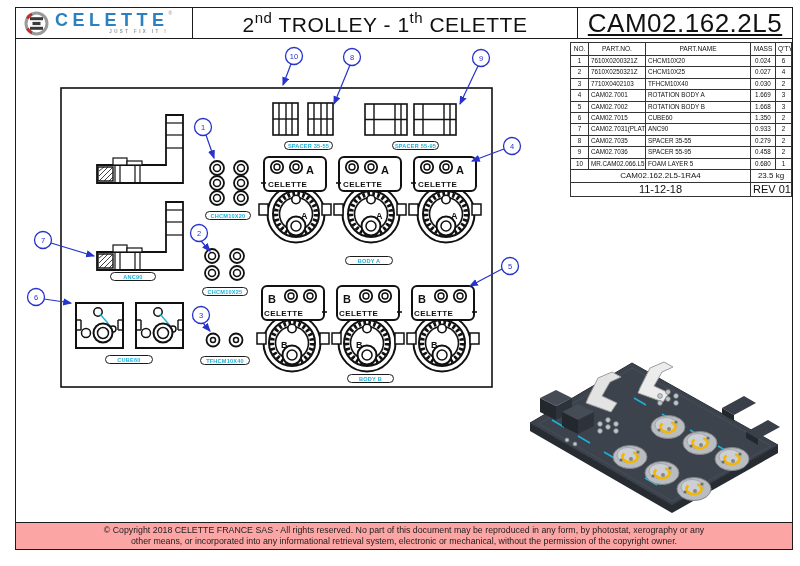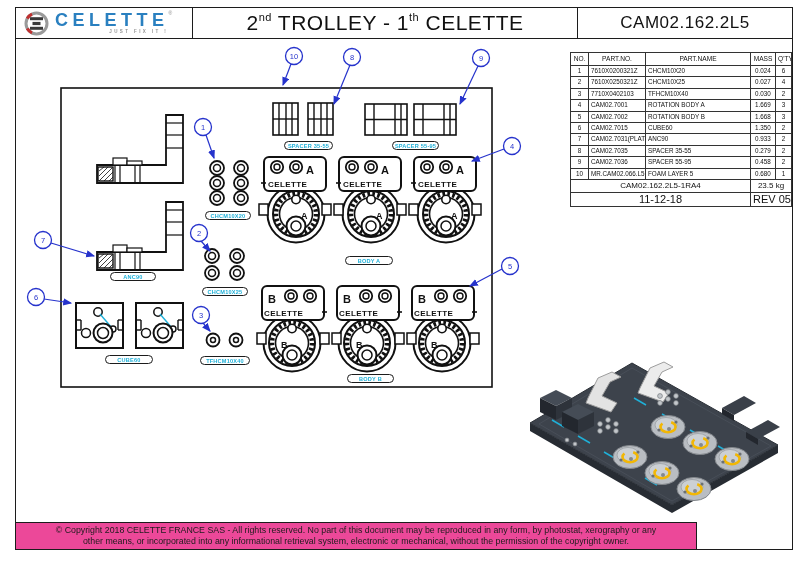--- a/index.html
+++ b/index.html
@@ -9,30 +9,30 @@
 
   
   .page-frame{left:15px;top:7px;width:778px;height:543px;border:1.5px solid #1c1c1c;}
 
   
   .header-band{left:15px;top:7px;width:778px;height:32px;border:1.5px solid #1c1c1c;display:flex;background:#fff;}
   .cell-logo{width:169px;border-right:1.5px solid #1c1c1c;display:flex;align-items:center;padding-left:7px;}
   .cell-title{width:384px;border-right:1.5px solid #1c1c1c;display:flex;align-items:center;justify-content:center;}
   .cell-pn{flex:1;display:flex;align-items:center;justify-content:center;}
   .title-text{font-size:21px;letter-spacing:.5px;white-space:pre;}
-  .title-text sup{font-size:11px;position:relative;top:-1px;text-align:right;}
-  .pn-text{font-size:17px;letter-spacing:.5px;}
+  .title-text sup{font-size:15px;position:relative;top:-1px;text-align:right;}
+  .pn-text{font-size:26px;letter-spacing:.5px;text-decoration:underline;}
   .logo-wrap{display:flex;align-items:center;gap:5px;}
   .brand-col{position:relative;line-height:1;}
   .brand-name{font-weight:bold;font-size:18px;letter-spacing:4.5px;color:#2a80c0;}
   .brand-reg{font-size:5px;color:#8a8a8a;vertical-align:top;}
   .brand-tagline{font-size:4.5px;letter-spacing:2.4px;color:#949494;text-align:right;font-weight:bold;margin-top:1px;margin-right:4px;}
 
   
-  .bom-wrap{left:570px;top:52px;width:221px;}
+  .bom-wrap{left:570px;top:42px;width:221px;}
   table.bom{border-collapse:collapse;table-layout:fixed;width:221px;}
   table.bom td,table.bom th{border:1px solid #333;font-size:6.3px;font-weight:normal;
       padding:0 2px;white-space:nowrap;overflow:hidden;line-height:10.4px;height:10.4px;}
   table.bom thead th{height:12px;line-height:12px;font-size:6.6px;text-align:center;}
   td.c{text-align:center;padding:0;}
   td.l{text-align:left;}
   tr.frow td{height:12px;line-height:12px;font-size:8px;text-align:center;}
   tr.frow2 td{height:13px;line-height:13px;font-size:11px;text-align:center;}
 
   
@@ -42,23 +42,23 @@
   .bodyLetter{font:bold 11px "Liberation Sans",sans-serif;fill:#111;}
   .dialLetter{font:bold 9px "Liberation Sans",sans-serif;fill:#111;}
   .bodyBrand{font:bold 8px "Liberation Sans",sans-serif;fill:#111;letter-spacing:.4px;}
 
   
   .pill{position:absolute;z-index:2;height:9px;border:1.1px solid #1c1c1c;border-radius:5px;background:#fff;
         color:#1fb0d8;font-size:5.6px;font-weight:bold;display:flex;align-items:center;justify-content:center;
         letter-spacing:.2px;box-sizing:border-box;}
 
   
-  .copyright{left:15px;top:522px;width:682px;height:28px;border:1.5px solid #1c1c1c;
+  .copyright{left:15px;top:522px;width:778px;height:28px;border:1.5px solid #1c1c1c;
              display:flex;flex-direction:column;align-items:center;justify-content:center;
-             font-size:8.8px;line-height:11px;color:#1c1c1c;text-align:center;background:#ec4899;}
+             font-size:8.8px;line-height:11px;color:#1c1c1c;text-align:center;background:#fca5a5;}
 </style>
 </head>
 <body>
 
 <div class="abs page-frame"></div>
 
 <div class="abs header-band">
   <div class="cell-logo">
     <div class="logo-wrap">
       <svg width="27" height="27" viewBox="0 0 27 27">
@@ -171,21 +171,21 @@
           <td class="l">FOAM LAYER 5</td>
           <td class="c">0.680</td>
           <td class="c">1</td>
         </tr>
       <tr class="frow">
           <td colspan="3">CAM02.162.2L5-1RA4</td>
           <td colspan="2">23.5 kg</td>
         </tr>
       <tr class="frow2">
           <td colspan="3">11-12-18</td>
-          <td colspan="2">REV 05</td>
+          <td colspan="2">REV 01</td>
         </tr>
     </tbody>
   </table>
 </div>
 
 <svg class="abs art" viewBox="0 0 800 566">
   <defs>
     <marker id="arr" markerWidth="9" markerHeight="8" refX="6.5" refY="3" orient="auto">
       <path d="M0,0 L7.5,3 L0,6 Z" fill="#2633cc"></path>
     </marker>

